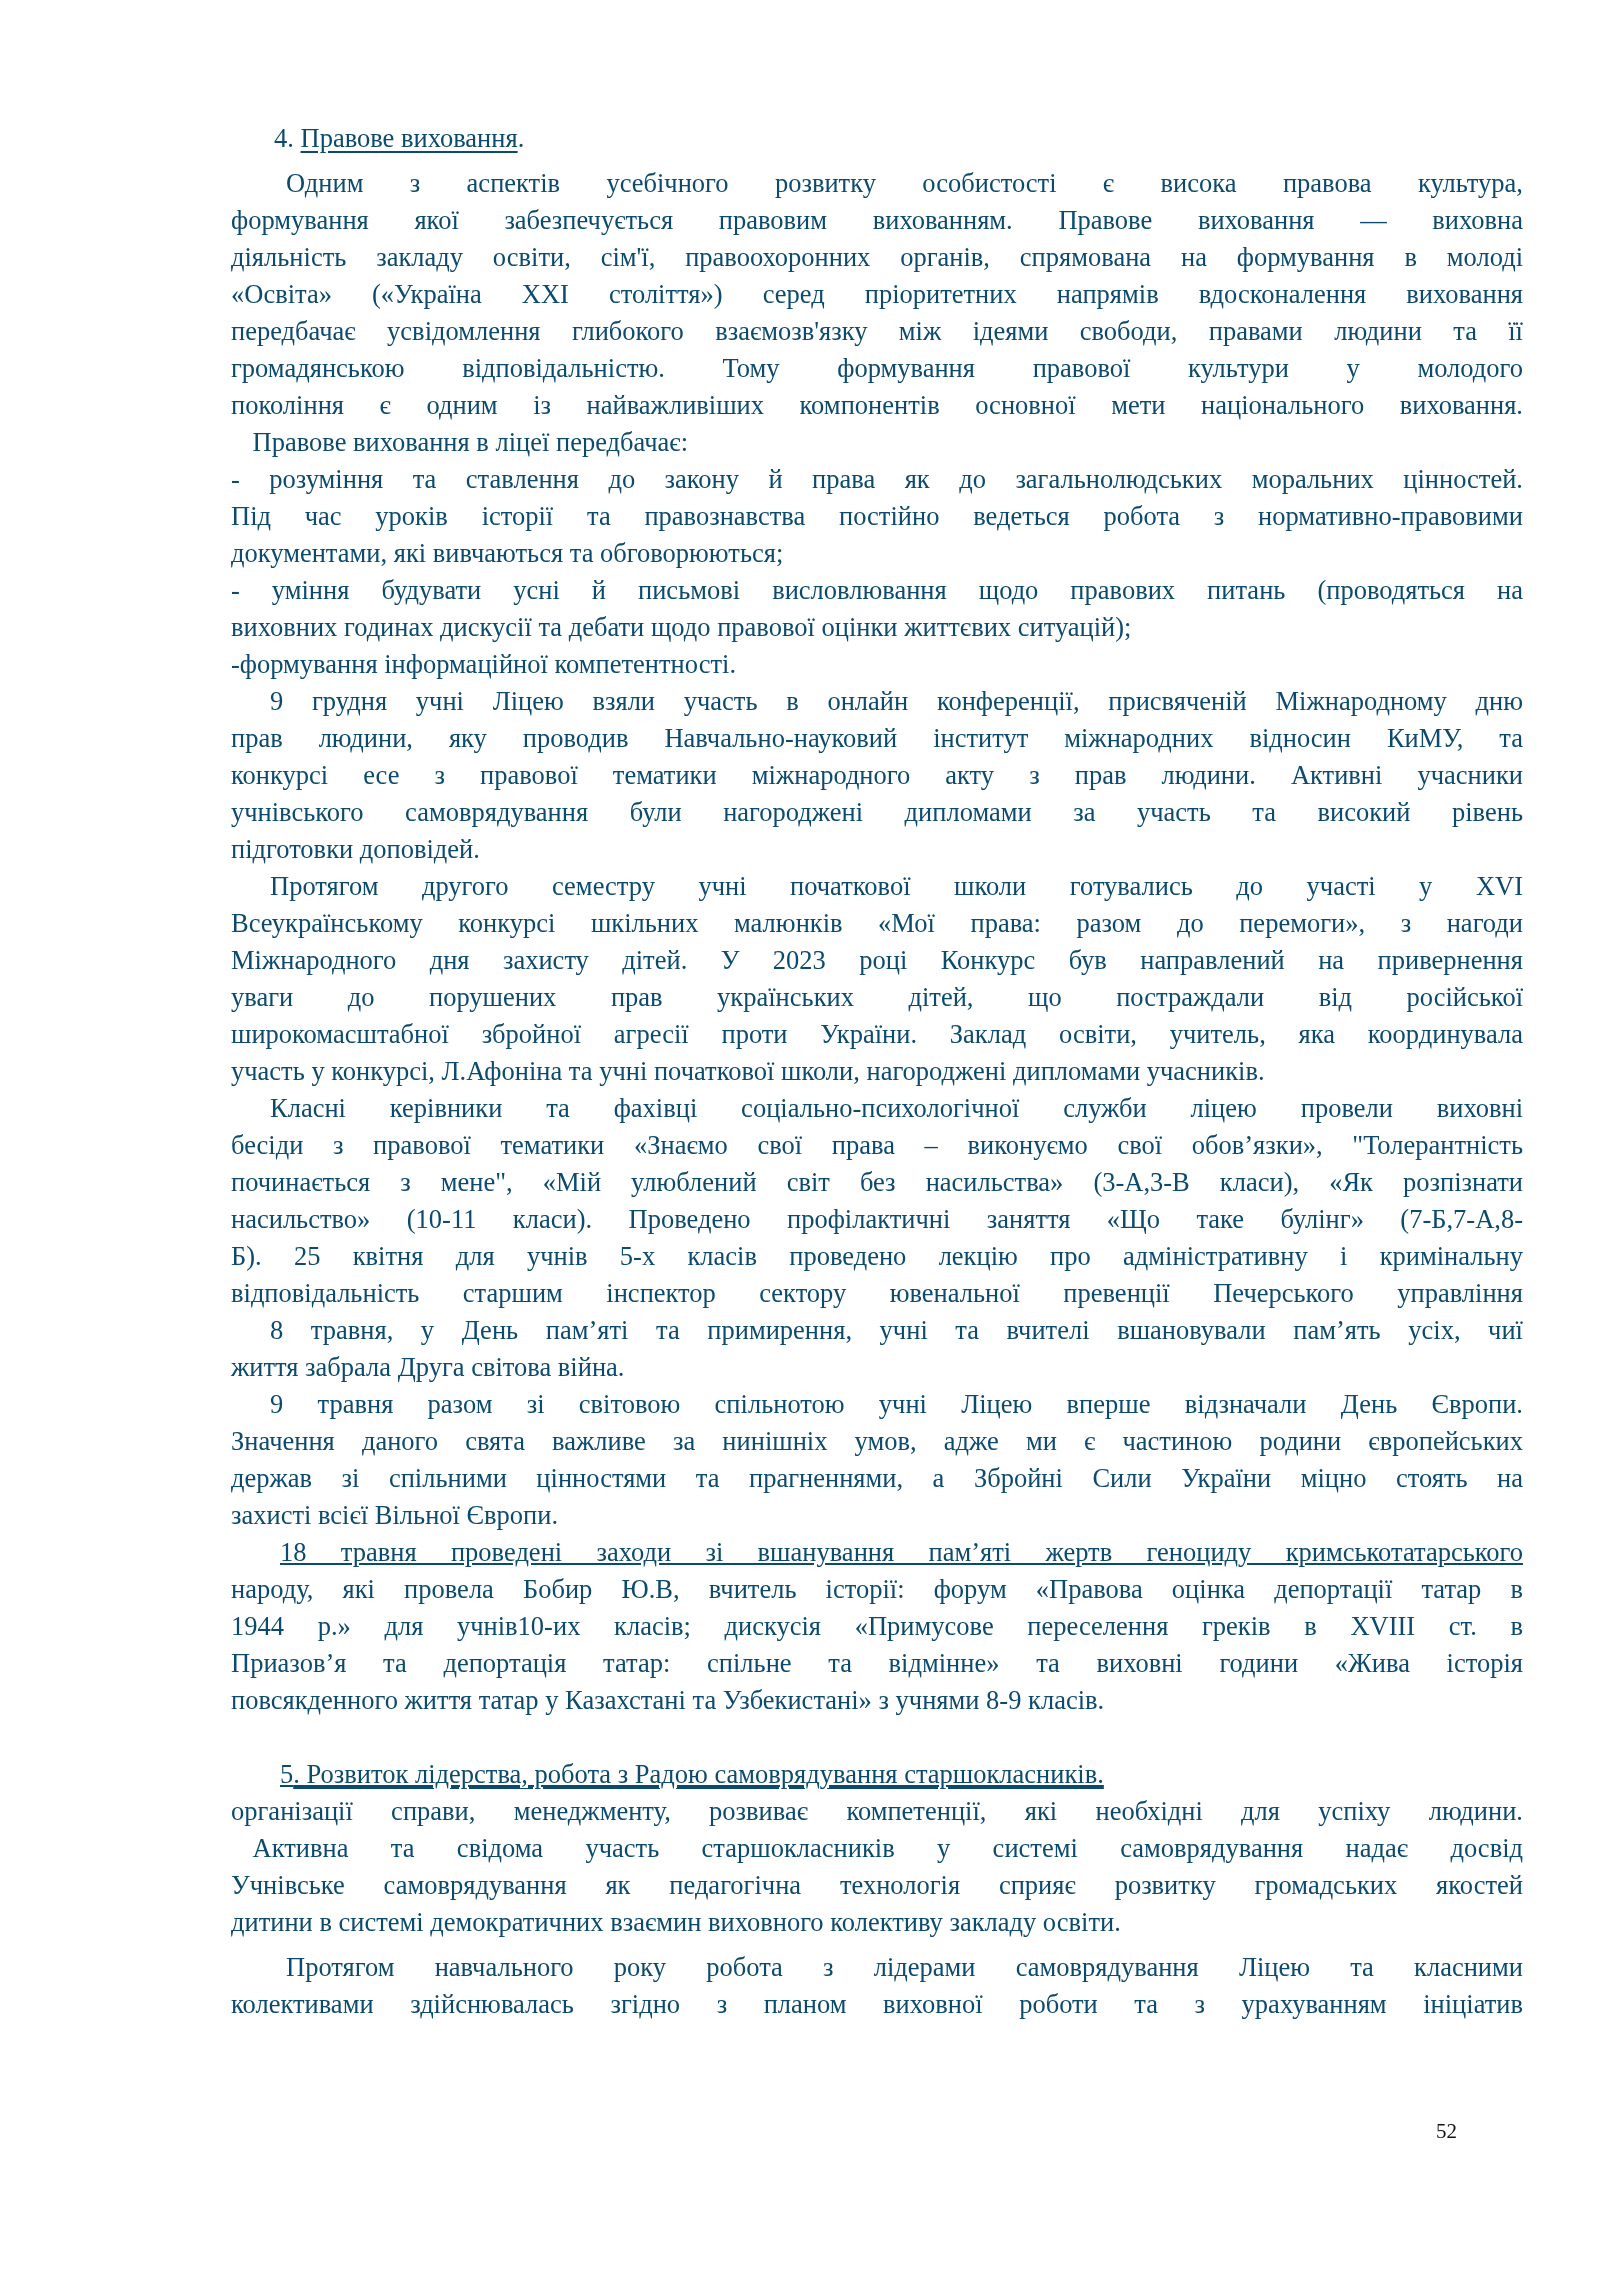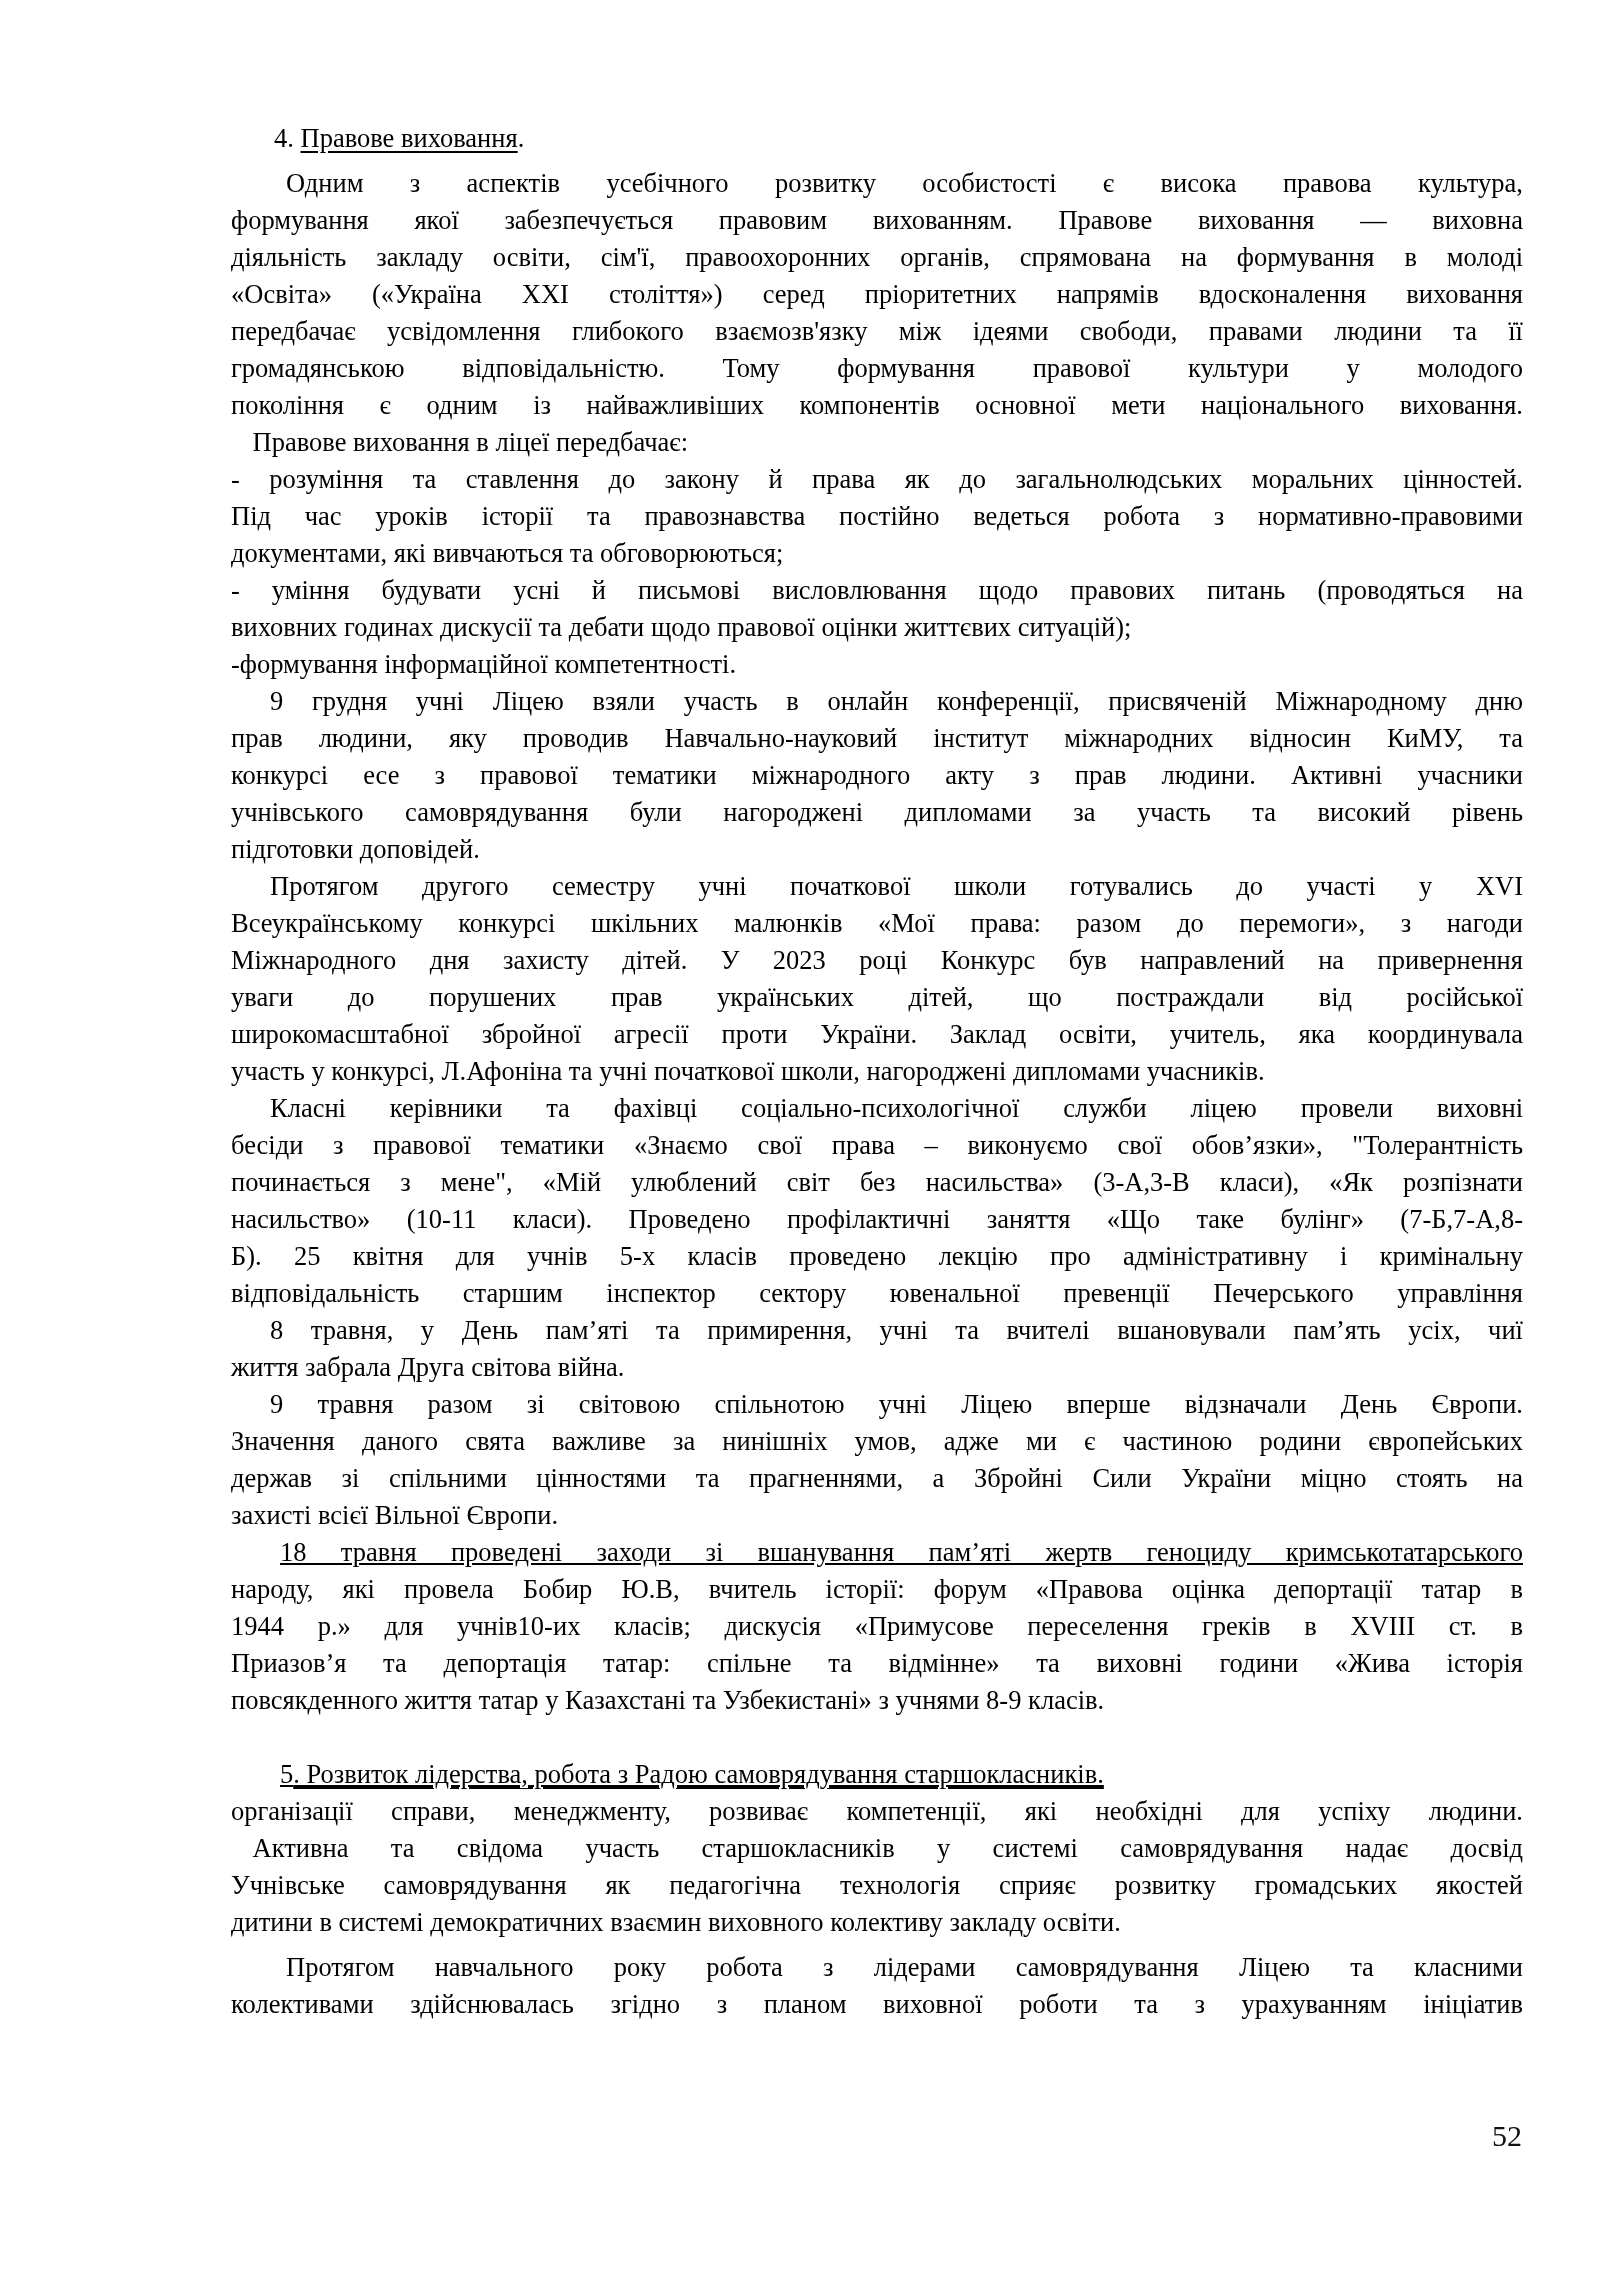--- a/index.html
+++ b/index.html
@@ -1,35 +1,35 @@
 <!DOCTYPE html>
 <html><head>
 <meta charset="utf-8">
 <style>
   html, body { margin: 0; padding: 0; background: #ffffff; }
   body { width: 1621px; height: 2293px; position: relative; overflow: hidden; }
   .page {
     position: absolute; left: 231px; top: 120px; width: 1292px;
     font-family: "Liberation Serif", "DejaVu Serif", serif;
-    font-size: 26.5px; line-height: 37px; color: #000000;
+    font-size: 26.5px; line-height: 37px; color: #0c4a6e;
   }
   .ln { display: block; white-space: nowrap; height: 37px; overflow: visible; }
   .j { text-align: justify; text-align-last: justify; white-space: normal; }
   .l { text-align: left; }
   .i1 { padding-left: 55px; margin-top: 8px; }
   .i2 { padding-left: 39px; }
   .ih { padding-left: 43px; }
   .i3 { padding-left: 21.6px; }
   .i5 { padding-left: 49px; text-decoration: underline; }
   .u { text-decoration: underline; text-underline-offset: 3.9px; text-decoration-thickness: 2px; }
   .blank { height: 37px; }
   .pagenum {
-    position: absolute; left: 1492px; top: 2119px;
+    position: absolute; left: 1436px; top: 2119px;
     font-family: "Liberation Serif", "DejaVu Serif", serif;
-    font-size: 30px; color: #111111;
+    font-size: 21px; color: #111111;
   }
 </style>
 </head>
 <body>
 
 <div class="page">
 
   <div class="ln l ih">
     <span>4.</span>
     <span class="u">Правове виховання</span><span>.</span>

